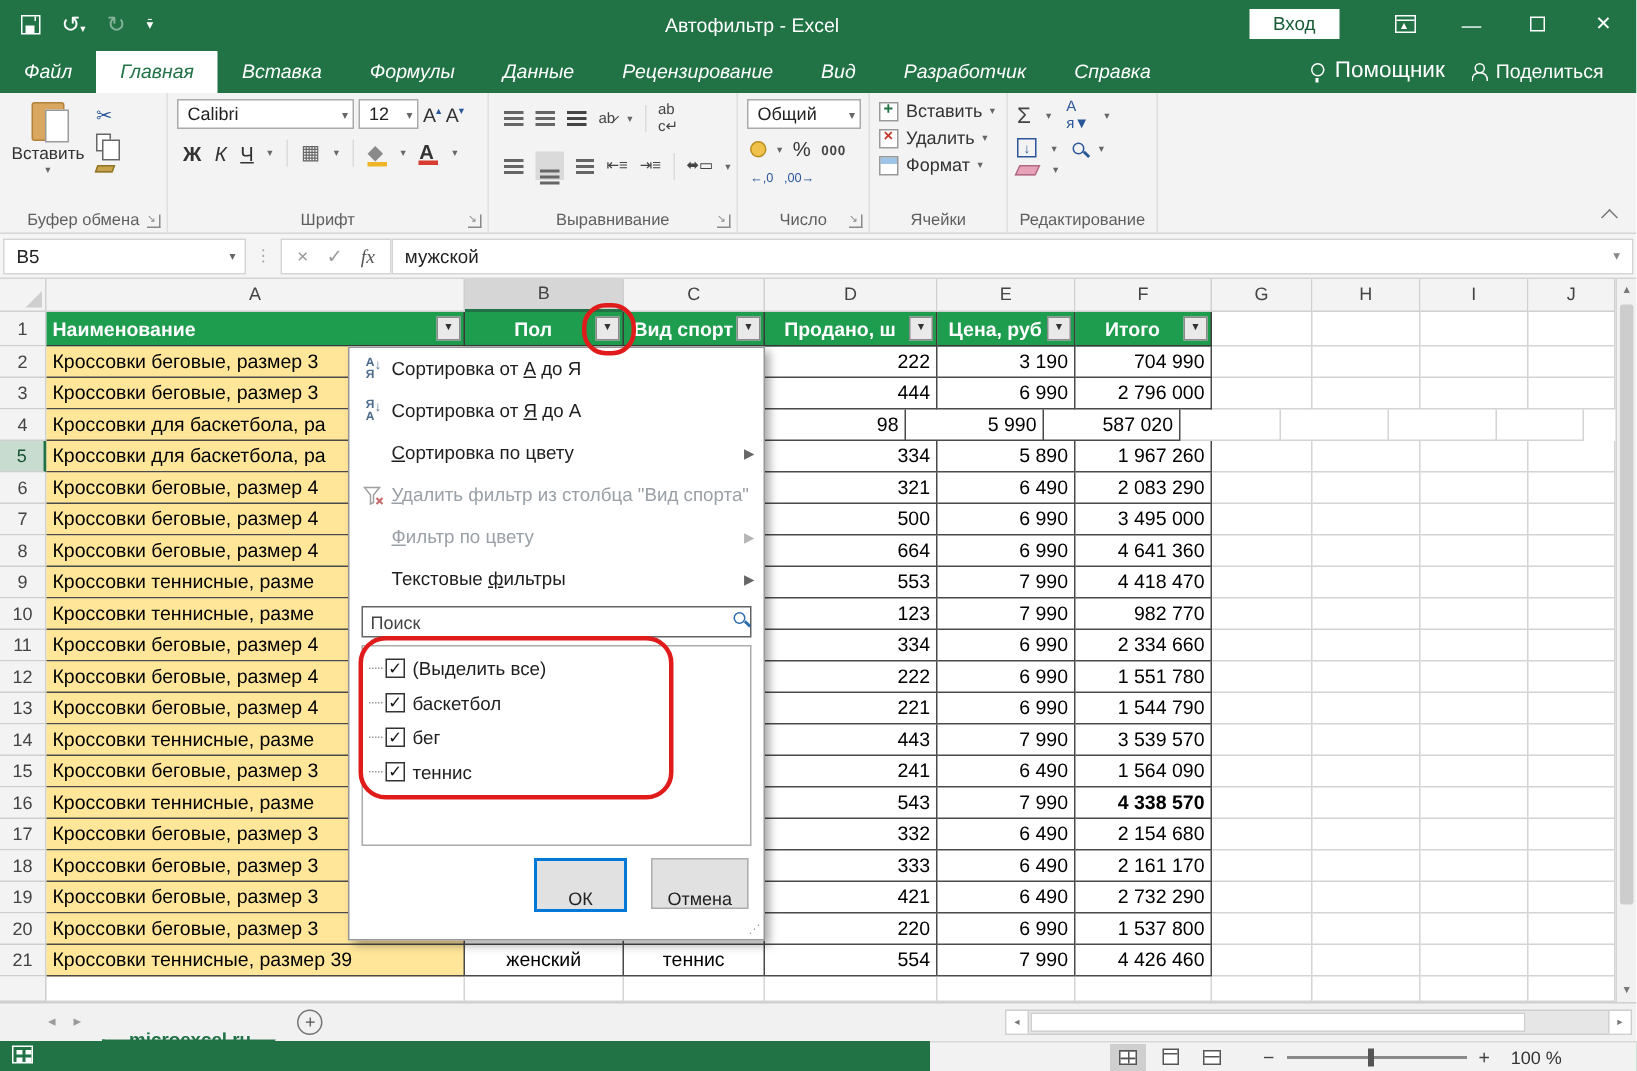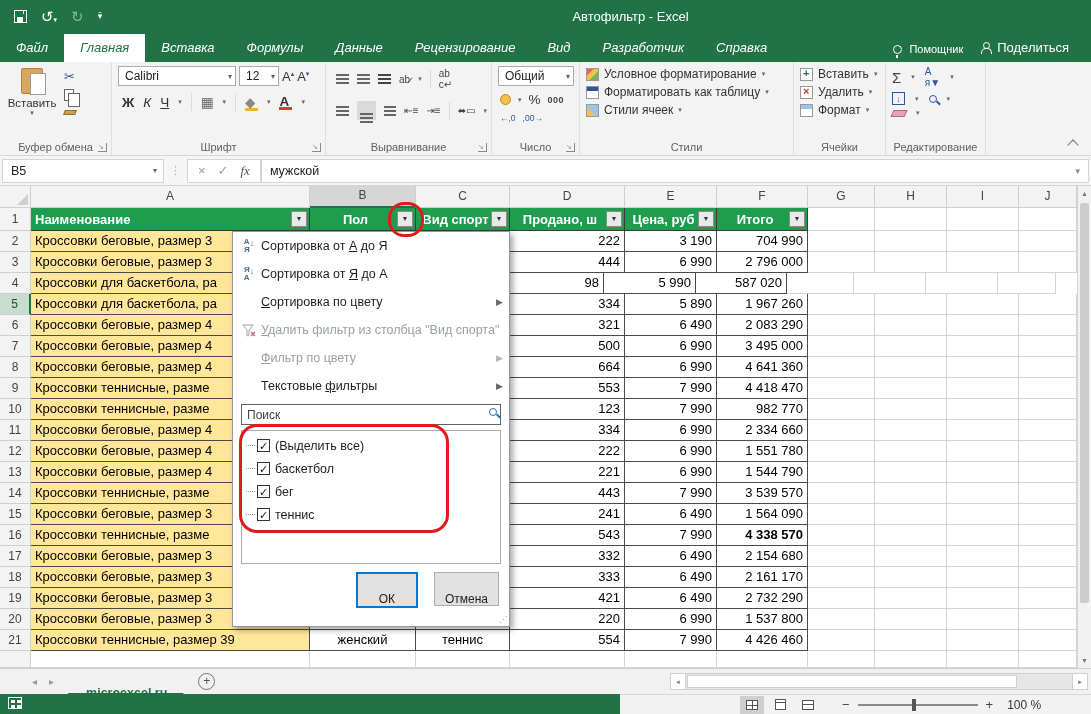--- a/index.html
+++ b/index.html
@@ -21,21 +21,21 @@
   .ico-ribbonopts { width:14px; height:12px; border:1px solid #fff; position:relative; }
   .ico-ribbonopts:before { content:""; position:absolute; top:2px; left:0; right:0; border-top:1px solid #fff; }
   .ico-ribbonopts:after { content:"▴"; position:absolute; left:3px; top:1px; font-size:8px; }
   .ico-restore { width:10px; height:10px; border:1px solid #fff; }
 
   
   .tabsrow { position:absolute; left:0; top:32px; width:1091px; height:30px; background:#217346; display:flex; align-items:flex-end; color:#fff; }
   .rtab { padding:6px 16px 7px 16px; font-size:13px; cursor:pointer; white-space:nowrap; }
   .rtab.active { background:#fff; color:#217346; }
   .tabs-spacer { flex:1; }
-  .assist { display:flex; align-items:center; gap:7px; padding:0 18px 7px 0; font-size:11px; cursor:pointer;text-align:right; }
+  .assist { display:flex; align-items:center; gap:7px; padding:0 18px 7px 0; font-size:15px; cursor:pointer;text-align:right; }
   .share { display:flex; align-items:center; gap:7px; padding:0 22px 7px 0; font-size:13px; cursor:pointer; }
   .ico-bulb { width:9px; height:9px; border:1.5px solid #fff; border-radius:50%; position:relative; }
   .ico-bulb:after { content:""; position:absolute; left:2px; top:9px; width:2px; height:3px; background:#fff; }
   .ico-person { width:9px; height:12px; position:relative; }
   .ico-person:before { content:""; position:absolute; left:2px; top:0; width:5px; height:5px; border:1.2px solid #fff; border-radius:50%; }
   .ico-person:after { content:""; position:absolute; left:0; bottom:0; width:9px; height:5px; border:1.2px solid #fff; border-bottom:none; border-radius:5px 5px 0 0; }
 
   
   .ribbon { position:absolute; left:0; top:62px; width:1091px; height:94px; background:#f3f3f3; border-bottom:1px solid #d6d6d6; display:flex; }
   .rgroup { position:relative; border-right:1px solid #e0e0e0; padding:4px 4px 18px 6px; }
@@ -193,20 +193,31 @@
 <body>
 
 <div class="titlebar">
   <div class="qat">
     <span class="ico-save"></span>
     <span class="qicon">↺<span style="font-size:7px">▾</span></span>
     <span class="qicon dim">↻</span>
     <span class="qicon" style="font-size:9px">▾̄</span>
   </div>
   <div class="title-text">Автофильтр  -  Excel</div>
+  <div class="tb-right">
+    <div class="signin">Вход</div>
+    <div class="winbtn">
+        <span class="ico-ribbonopts"></span>
+      </div>
+    <div class="winbtn">—</div>
+    <div class="winbtn">
+        <span class="ico-restore"></span>
+      </div>
+    <div class="winbtn">✕</div>
+  </div>
 </div>
 
 <div class="tabsrow">
   <div class="tabs-spacer" id="tabs-container" style="flex:0; display:flex;font-style:italic;">
       <div class="rtab">Файл</div>
       <div class="rtab active">Главная</div>
       <div class="rtab">Вставка</div>
       <div class="rtab">Формулы</div>
       <div class="rtab">Данные</div>
       <div class="rtab">Рецензирование</div>
@@ -308,38 +319,20 @@
       <span class="b000">000</span>
     </div>
     <div class="nr">
       <span class="decs">←,0</span>
       <span class="decs">,00→</span>
     </div>
     <div class="rglabel">Число</div>
     <div class="launcher">↘</div>
   </div>
 
-  <div class="rgroup g-styles">
-    <div class="stylerow">
-        <span class="sq cf"></span>
-        <span>Условное форматирование</span>
-        <span class="dd">▾</span>
-      </div>
-    <div class="stylerow">
-        <span class="sq ft"></span>
-        <span>Форматировать как таблицу</span>
-        <span class="dd">▾</span>
-      </div>
-    <div class="stylerow">
-        <span class="sq cs"></span>
-        <span>Стили ячеек</span>
-        <span class="dd">▾</span>
-      </div>
-    <div class="rglabel">Стили</div>
-  </div>
 
   <div class="rgroup g-cells">
     <div class="stylerow">
         <span class="sq ins"></span>
         <span>Вставить</span>
         <span class="dd">▾</span>
       </div>
     <div class="stylerow">
         <span class="sq del"></span>
         <span>Удалить</span>

